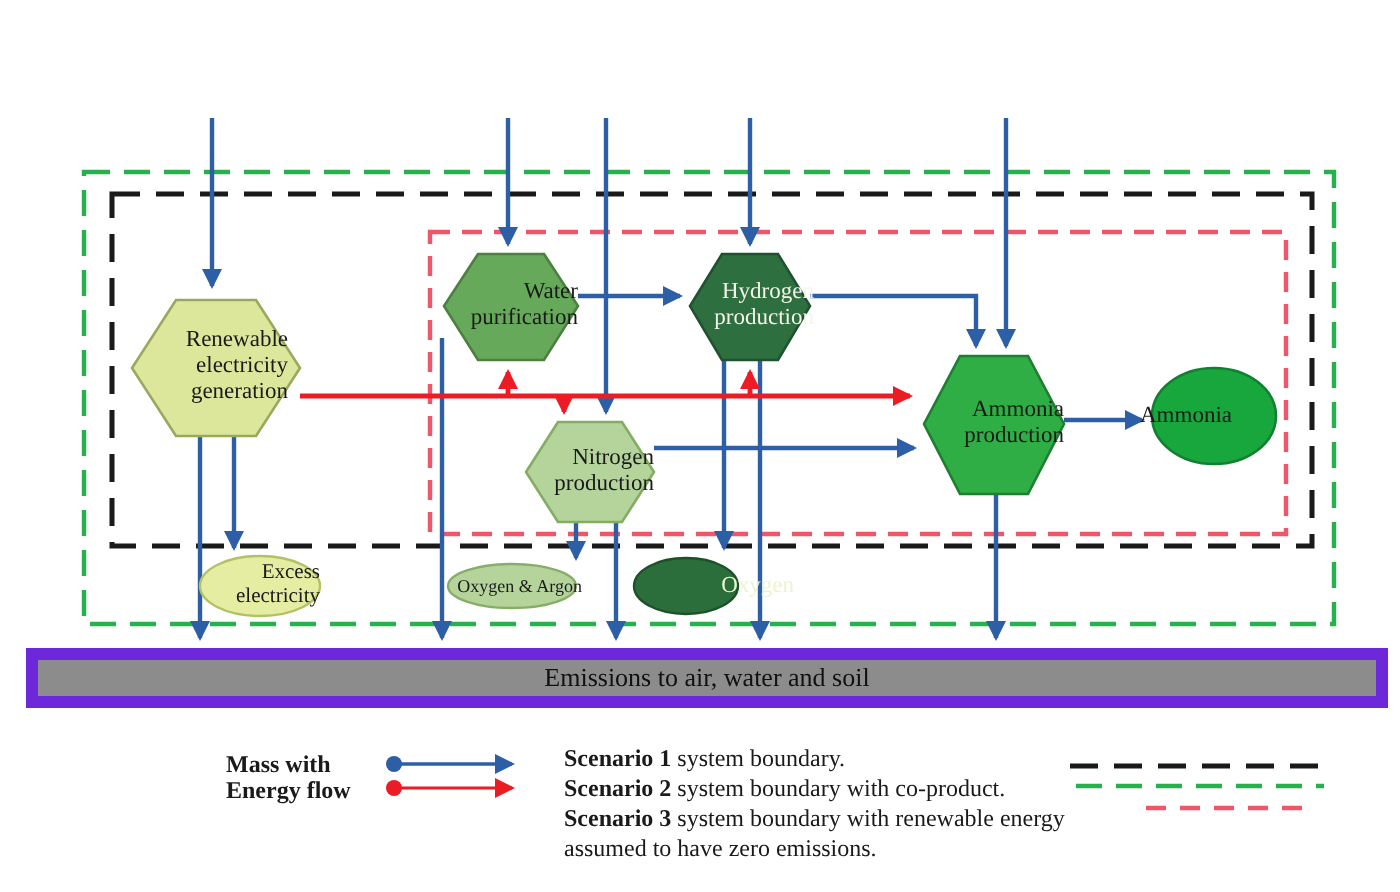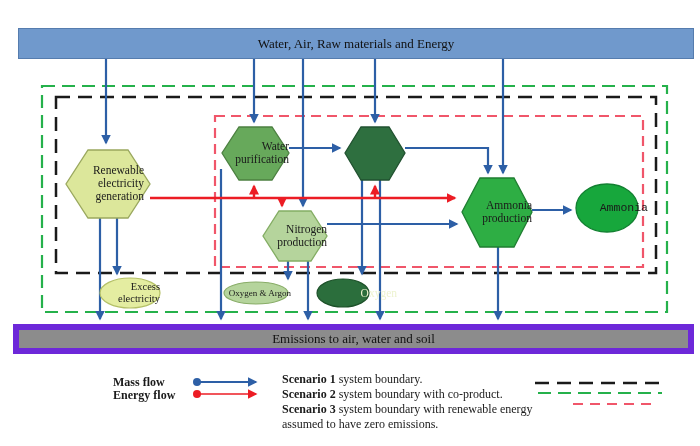--- a/index.html
+++ b/index.html
@@ -22,23 +22,20 @@
   .node-label{font-size:11.5px;}
   .legend-label{position:absolute;font-weight:bold;font-size:12px;}
   .scenarios{position:absolute;left:282px;top:372px;width:270px;font-size:12px;line-height:15px;}
   .scenario-row b{font-weight:bold;font-family:Liberation Serif, serif;}
 </style>
 </head>
 <body>
 
 <div class="stage">
 
-  <div class="top-bar" style="background:#7099CC;">
-    <div class="bar-text bar-label" style="position:static;">Water, Air, Raw materials and Energy</div>
-  </div>
 
   <div class="bottom-bar" style="background:#8C8C8C;">
     <div class="bar-text bar-label" style="position:static;">Emissions to air, water and soil</div>
   </div>
 
   <svg width="700" height="446" viewBox="0 0 700 446">
     <defs>
       <marker id="mb" orient="auto" markerUnits="userSpaceOnUse" markerWidth="11" markerHeight="10" refX="8.5" refY="5">
         <path d="M0,0 L10,5 L0,10 Z" fill="#2D5FA6"></path>
       </marker>
@@ -98,28 +95,29 @@
 
     <g fill="none">
       <path d="M535 383 H662" stroke="#1A1A1A" stroke-width="2.5" stroke-dasharray="14 8"></path>
       <path d="M538 393 H662" stroke="#25B14B" stroke-width="2.2" stroke-dasharray="13 7"></path>
       <path d="M573 404 H657" stroke="#F0566A" stroke-width="2.2" stroke-dasharray="10 7"></path>
     </g>
   </svg>
 
   <div class="lbl node-label" style="left:70px;top:164px;width:74px;">Renewable electricity generation</div>
   <div class="lbl node-label" style="left:223px;top:140px;width:66px;">Water purification</div>
+  <div class="lbl node-label" style="left:343px;top:140px;width:64px;color:#f5f5ea;">Hydrogen production</div>
   <div class="lbl node-label" style="left:263px;top:223px;width:64px;">Nitrogen production</div>
   <div class="lbl node-label" style="left:462px;top:199px;width:70px;">Ammonia production</div>
-  <div class="lbl node-label" style="left:576px;top:202px;width:72px;font-family:Liberation Mono, monospace;">Ammonia</div>
+  <div class="lbl node-label" style="left:544px;top:202px;width:72px;">Ammonia</div>
   <div class="lbl" style="left:100px;top:281px;width:60px;font-size:10.5px;">Excess electricity</div>
   <div class="lbl" style="left:221px;top:288px;width:70px;font-size:9px;white-space:nowrap;">Oxygen &amp; Argon</div>
   <div class="lbl" style="left:317px;top:287px;width:52px;font-size:11.5px;color:#edf3cf;padding-left:28px;">Oxygen</div>
 
-  <div class="legend-label" style="left:113px;top:375px;">Mass flow</div>
+  <div class="legend-label" style="left:113px;top:375px;">Mass with</div>
   <div class="legend-label" style="left:113px;top:388px;">Energy flow</div>
 
   <div class="scenarios">
     <div class="scenario-row"><b>Scenario 1</b><span> system boundary.</span></div>
     <div class="scenario-row"><b>Scenario 2</b><span> system boundary with co-product.</span></div>
     <div class="scenario-row"><b>Scenario 3</b><span> system boundary with renewable energy assumed to have zero emissions.</span></div>
   </div>
 
 </div>
 

